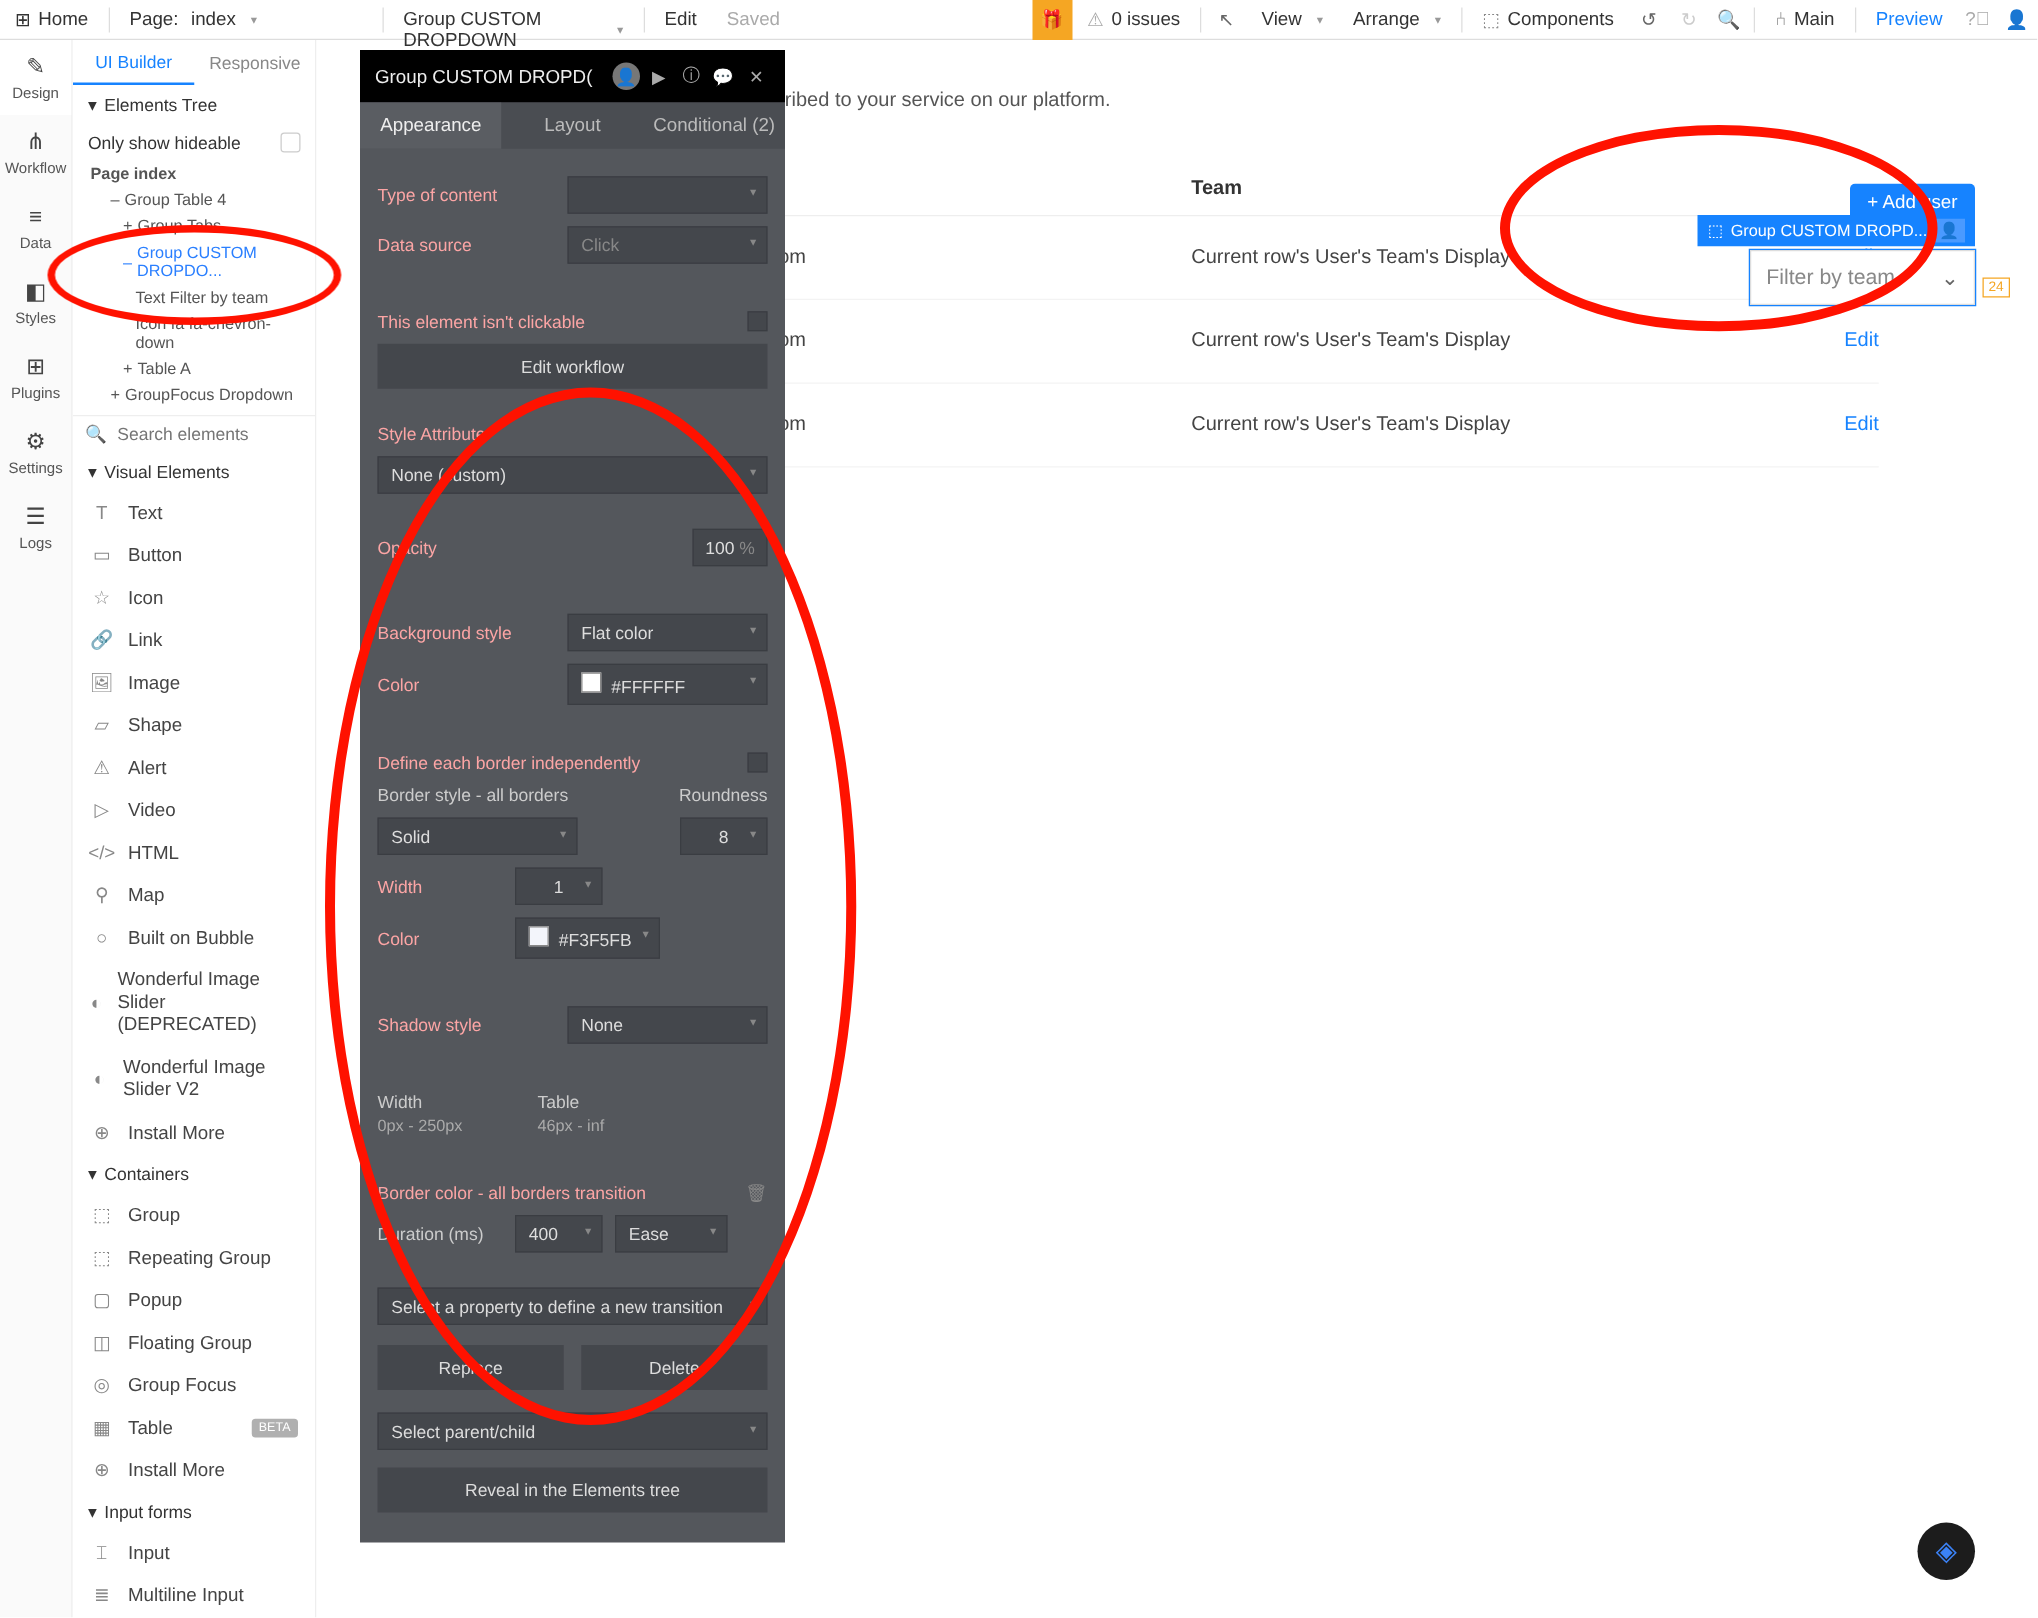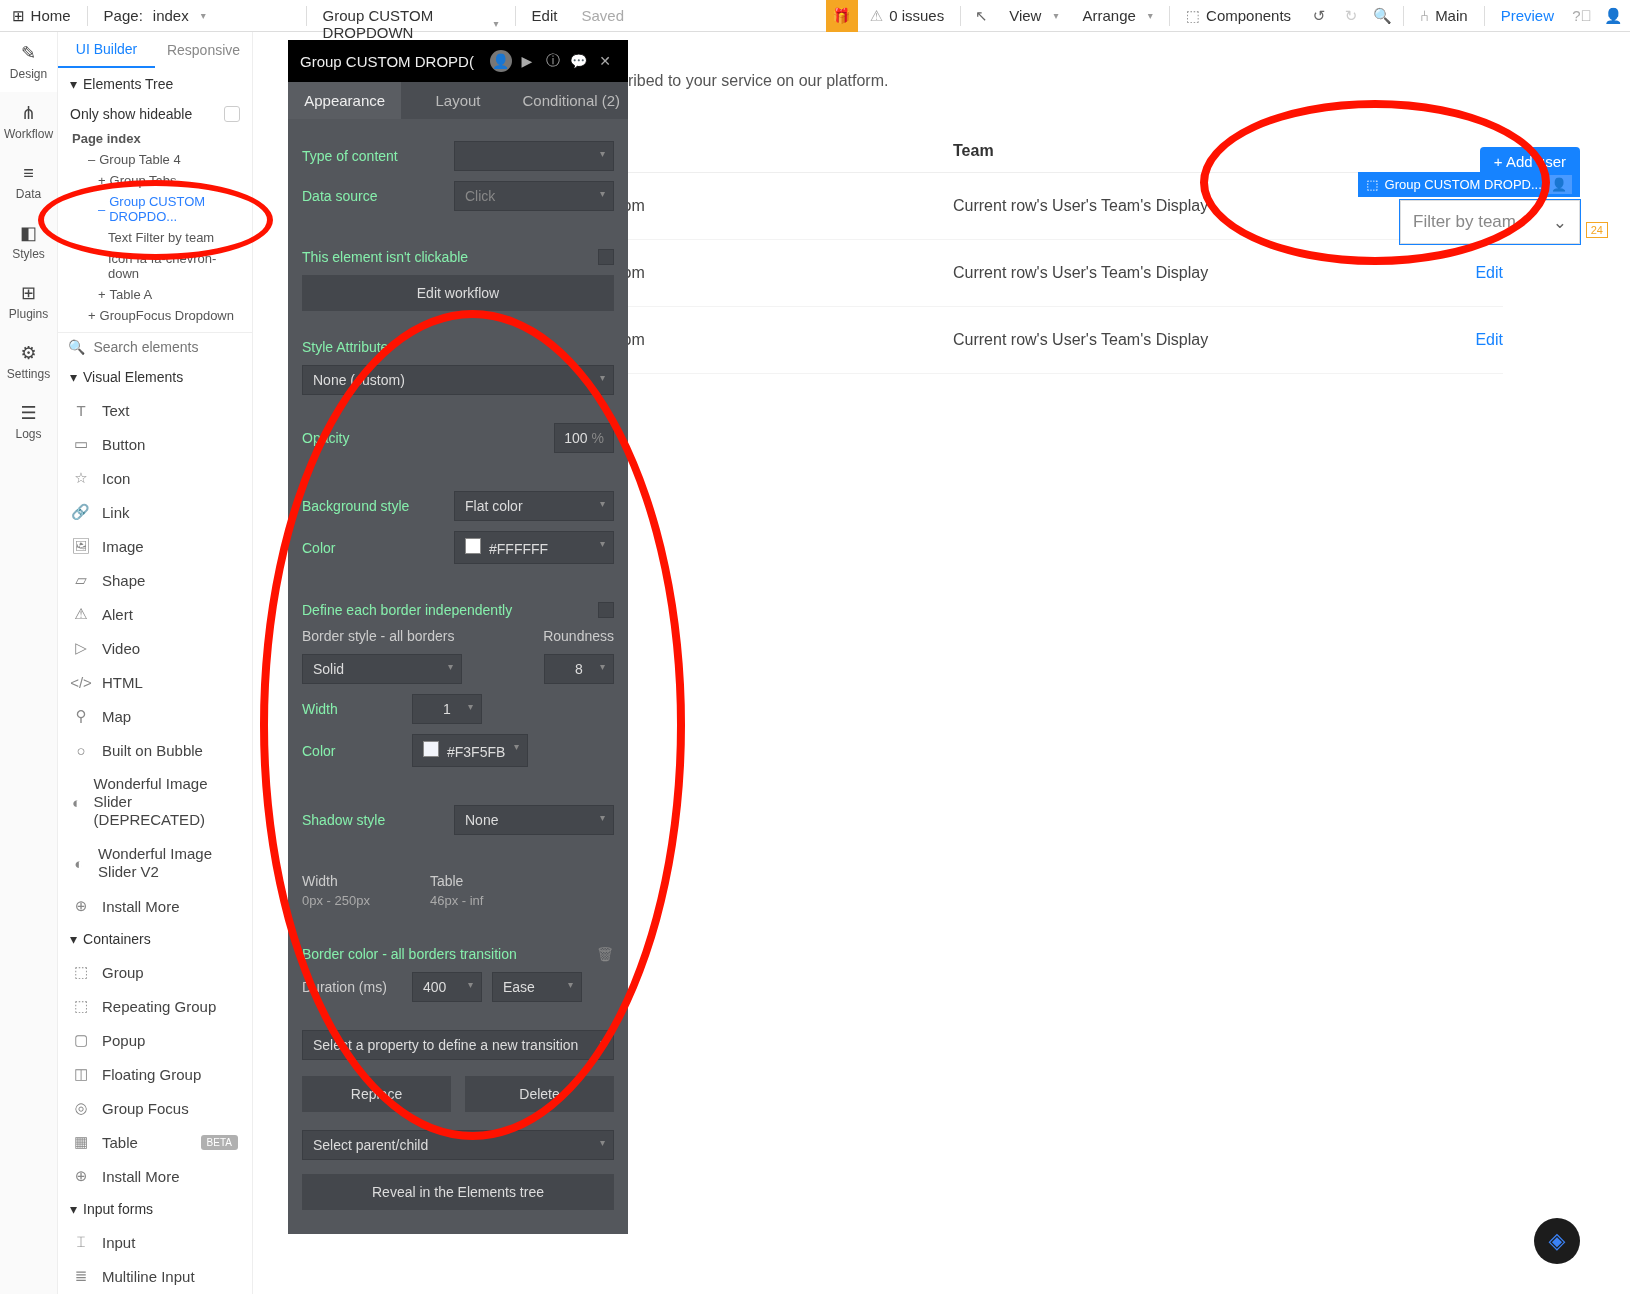--- a/index.html
+++ b/index.html
@@ -59,21 +59,21 @@
 .prop-panel { position:absolute; left:288px; top:40px; width:340px; background:#54575c; color:#ccc; font-size:14px; z-index:10; padding-bottom:12px; }
 .pp-header { display:flex; align-items:center; padding:10px 12px; background:#000000; }
 .pp-title { color:#eee; font-size:15px; flex:1; white-space:nowrap; overflow:hidden; text-overflow:ellipsis; }
 .pp-hicon { width:22px; height:22px; display:flex; align-items:center; justify-content:center; color:#aaa; cursor:pointer; margin-left:4px; }
 .pp-hicon.circle { border-radius:50%; background:#777; color:#eee; }
 .pp-tabs { display:flex; background:#4a4d52; }
 .pp-tab { flex:1; padding:10px 0; text-align:center; cursor:pointer; color:#bbb; font-size:15px; }
 .pp-tab.active { background:#5a5d62; color:#eee; }
 .pp-body { padding: 12px 14px; }
 .pp-row { display:flex; align-items:center; margin: 10px 0; gap:10px; }
-.pp-label { color:#86efac; font-size:14px; flex:1; }
+.pp-label { color:#fca5a5; font-size:14px; flex:1; }
 .pp-select { background:#44474c; border:1px solid #3a3d42; color:#ddd; padding:6px 10px; font-size:14px; width:160px; position:relative; }
 .pp-select.sm { width:90px; }
 .pp-select.xs { width:70px; }
 .pp-select::after { content:"▾"; position:absolute; right:8px; color:#888; font-size:10px; }
 .pp-btn { background:#44474c; color:#ddd; padding:10px; text-align:center; cursor:pointer; font-size:14px; }
 .pp-btn-row { display:flex; gap:14px; margin-top:16px; }
 .pp-btn-row .pp-btn { flex:1; }
 .pp-check { width:16px; height:16px; background:#44474c; border:1px solid #3a3d42; }
 .pp-input { background:#44474c; border:1px solid #3a3d42; color:#ddd; padding:6px 8px; width:60px; text-align:center; }
 .swatch { width:16px; height:16px; border:1px solid #888; display:inline-block; margin-right:8px; }

